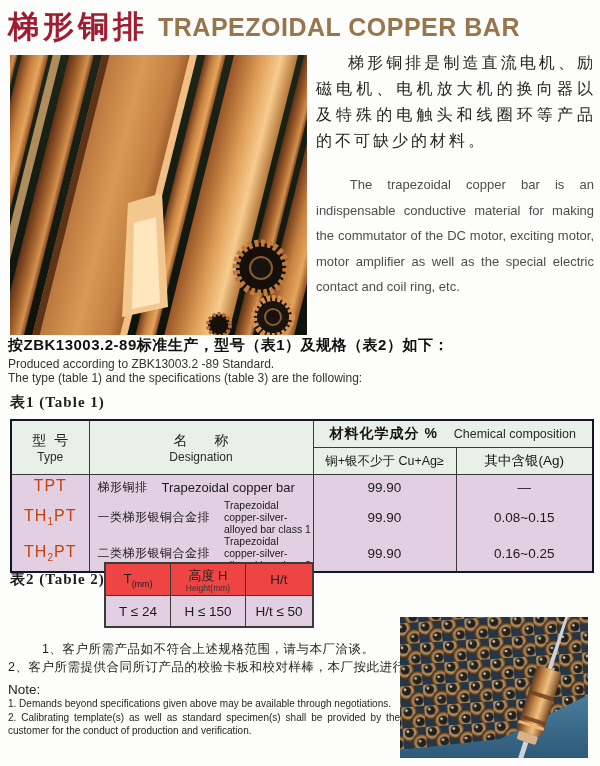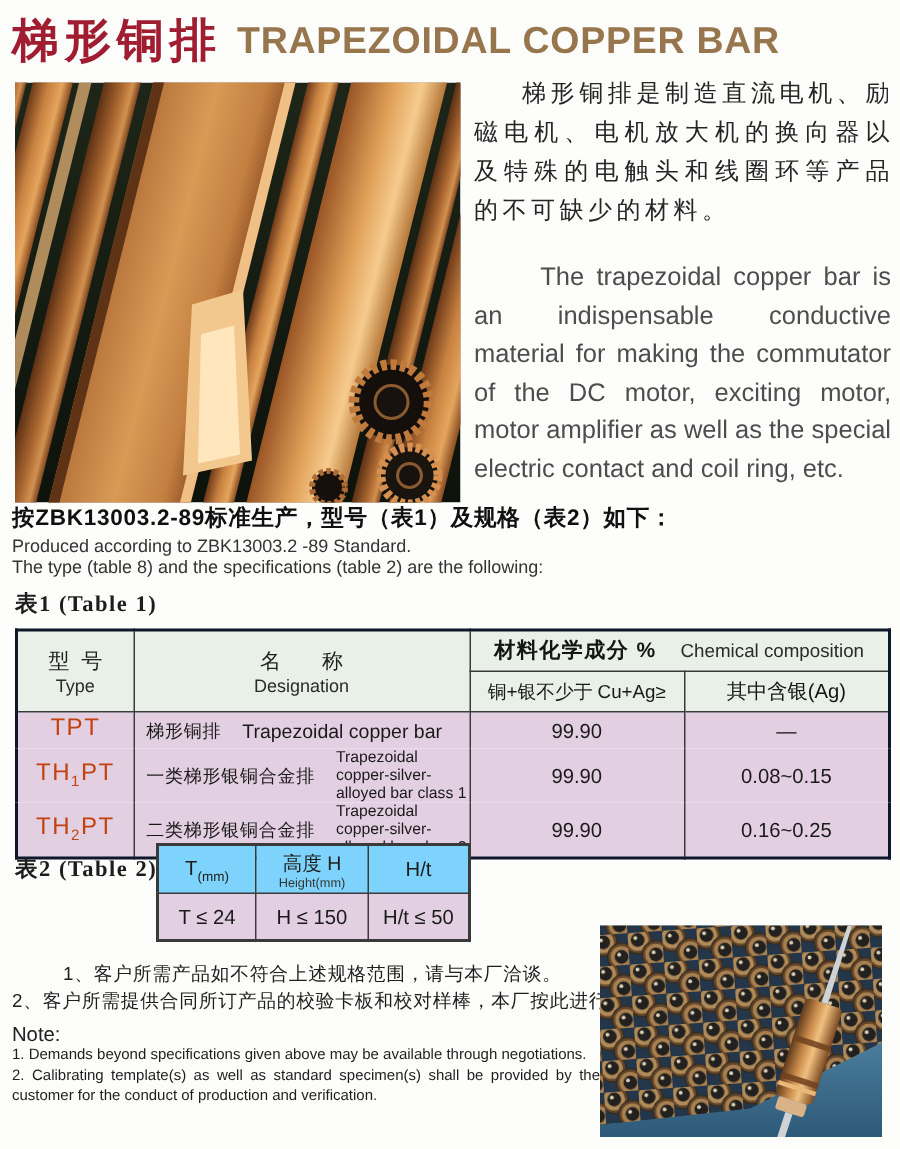--- a/index.html
+++ b/index.html
@@ -10,21 +10,21 @@
   
   .title-row{position:absolute;left:8px;top:6px;display:flex;align-items:center;gap:10px;white-space:nowrap;}
   .title-zh{font-size:31px;font-weight:bold;color:#a01c30;letter-spacing:4px;}
   .title-en{font-size:25px;font-weight:bold;color:#97764e;letter-spacing:0.5px;}
   
   .photo1{position:absolute;left:10px;top:55px;width:297px;height:280px;display:block;}
   .photo2{position:absolute;left:400px;top:617px;width:188px;height:141px;display:block;}
   
   .intro-zh{position:absolute;left:316px;top:50px;width:280px;margin:0;font-size:16px;line-height:26px;
     letter-spacing:3px;text-align:justify;text-indent:2em;color:#252525;}
-  .intro-en{position:absolute;left:316px;top:172px;width:278px;margin:0;font-size:17px;line-height:25.5px;
+  .intro-en{position:absolute;left:316px;top:172px;width:278px;margin:0;font-size:13px;line-height:25.5px;
     text-align:justify;text-indent:2.6em;color:#4d4d4d;}
   
   .std-zh{position:absolute;left:8px;top:336px;font-size:15px;font-weight:bold;letter-spacing:0.5px;color:#101010;white-space:nowrap;}
   .std-en1{position:absolute;left:8px;top:357px;font-size:12px;color:#333;}
   .std-en2{position:absolute;left:8px;top:371px;font-size:12px;color:#333;}
   
   .t-label{position:absolute;font-family:"Liberation Serif", serif;font-weight:bold;font-size:15px;color:#1d1d1d;letter-spacing:1px;white-space:nowrap;}
   .t1-label{left:10px;top:393px;}
   .t2-label{left:10px;top:570px;}
   
@@ -47,21 +47,21 @@
   .t1 .dtype sub{font-size:10px;}
   .t1 .dname{text-align:left;}
   .t1 .dname .wrap{display:flex;align-items:center;gap:14px;padding-left:8px;}
   .t1 .nzh{font-size:12px;letter-spacing:0.5px;white-space:nowrap;color:#1a1a1a;}
   .t1 .nen1{font-size:13px;color:#1a1a1a;white-space:nowrap;}
   .t1 .nen2{font-size:10.5px;line-height:12px;color:#1a1a1a;width:122px;display:inline-block;}
   .t1 .dval{font-size:13.5px;color:#1a1a1a;}
   
   .t2{position:absolute;left:104px;top:562px;border-collapse:collapse;table-layout:fixed;border:2px solid #3a3a3a;}
   .t2 td{border:1px solid #3a3a3a;text-align:center;vertical-align:middle;padding:0 6px;}
-  .t2 .h td{background:#7dd3fc;height:31px;}
+  .t2 .h td{background:#ef4444;height:31px;}
   .t2 .d td{background:#e3cfe2;height:30px;font-size:13.5px;color:#1a1a1a;white-space:nowrap;}
   .t2 .t2main{font-size:13.5px;color:#1d1d1d;}
   .t2 .t2sub{font-size:9px;color:#1d1d1d;}
   .t2 .t2zh{font-size:13px;color:#1d1d1d;white-space:nowrap;}
   .t2 .t2small{font-size:8.5px;color:#333;margin-top:-2px;}
   .t2 .c1{width:52px;} .t2 .c2{width:62px;} .t2 .c3{width:54px;}
   
   .note-zh{position:absolute;left:8px;margin:0;font-size:12.5px;letter-spacing:0.5px;color:#1e1e1e;white-space:nowrap;}
   .note-zh1{top:641px;margin-left:34px;} .note-zh2{top:659px;}
   .note-label{position:absolute;left:8px;top:682px;font-size:13.5px;color:#1e1e1e;}
@@ -133,21 +133,21 @@
       <circle cx="263" cy="262" r="8" fill="#17120d" stroke="#8a5a30" stroke-width="2"></circle>
       <circle cx="209" cy="270" r="11" fill="#15100b" stroke="#b06a33" stroke-width="4" stroke-dasharray="3 2"></circle>
     </g>
   </svg>
 
   <p class="intro-zh">梯形铜排是制造直流电机、励磁电机、电机放大机的换向器以及特殊的电触头和线圈环等产品的不可缺少的材料。</p>
   <p class="intro-en">The trapezoidal copper bar is an indispensable conductive material for making the commutator of the DC motor, exciting motor, motor amplifier as well as the special electric contact and coil ring, etc.</p>
 
   <div class="std-zh">按ZBK13003.2-89标准生产，型号（表1）及规格（表2）如下：</div>
   <div class="std-en1">Produced according to ZBK13003.2 -89 Standard.</div>
-  <div class="std-en2">The type (table 8) and the specifications (table 2) are the following:</div>
+  <div class="std-en2">The type (table 1) and the specifications (table 3) are the following:</div>
 
   <div class="t-label t1-label">表1 (Table 1)</div>
   <table class="t1">
     <colgroup>
         <col style="width:78px">
         <col style="width:224px">
         <col style="width:143px">
         <col style="width:137px">
       </colgroup>
     <tbody>

